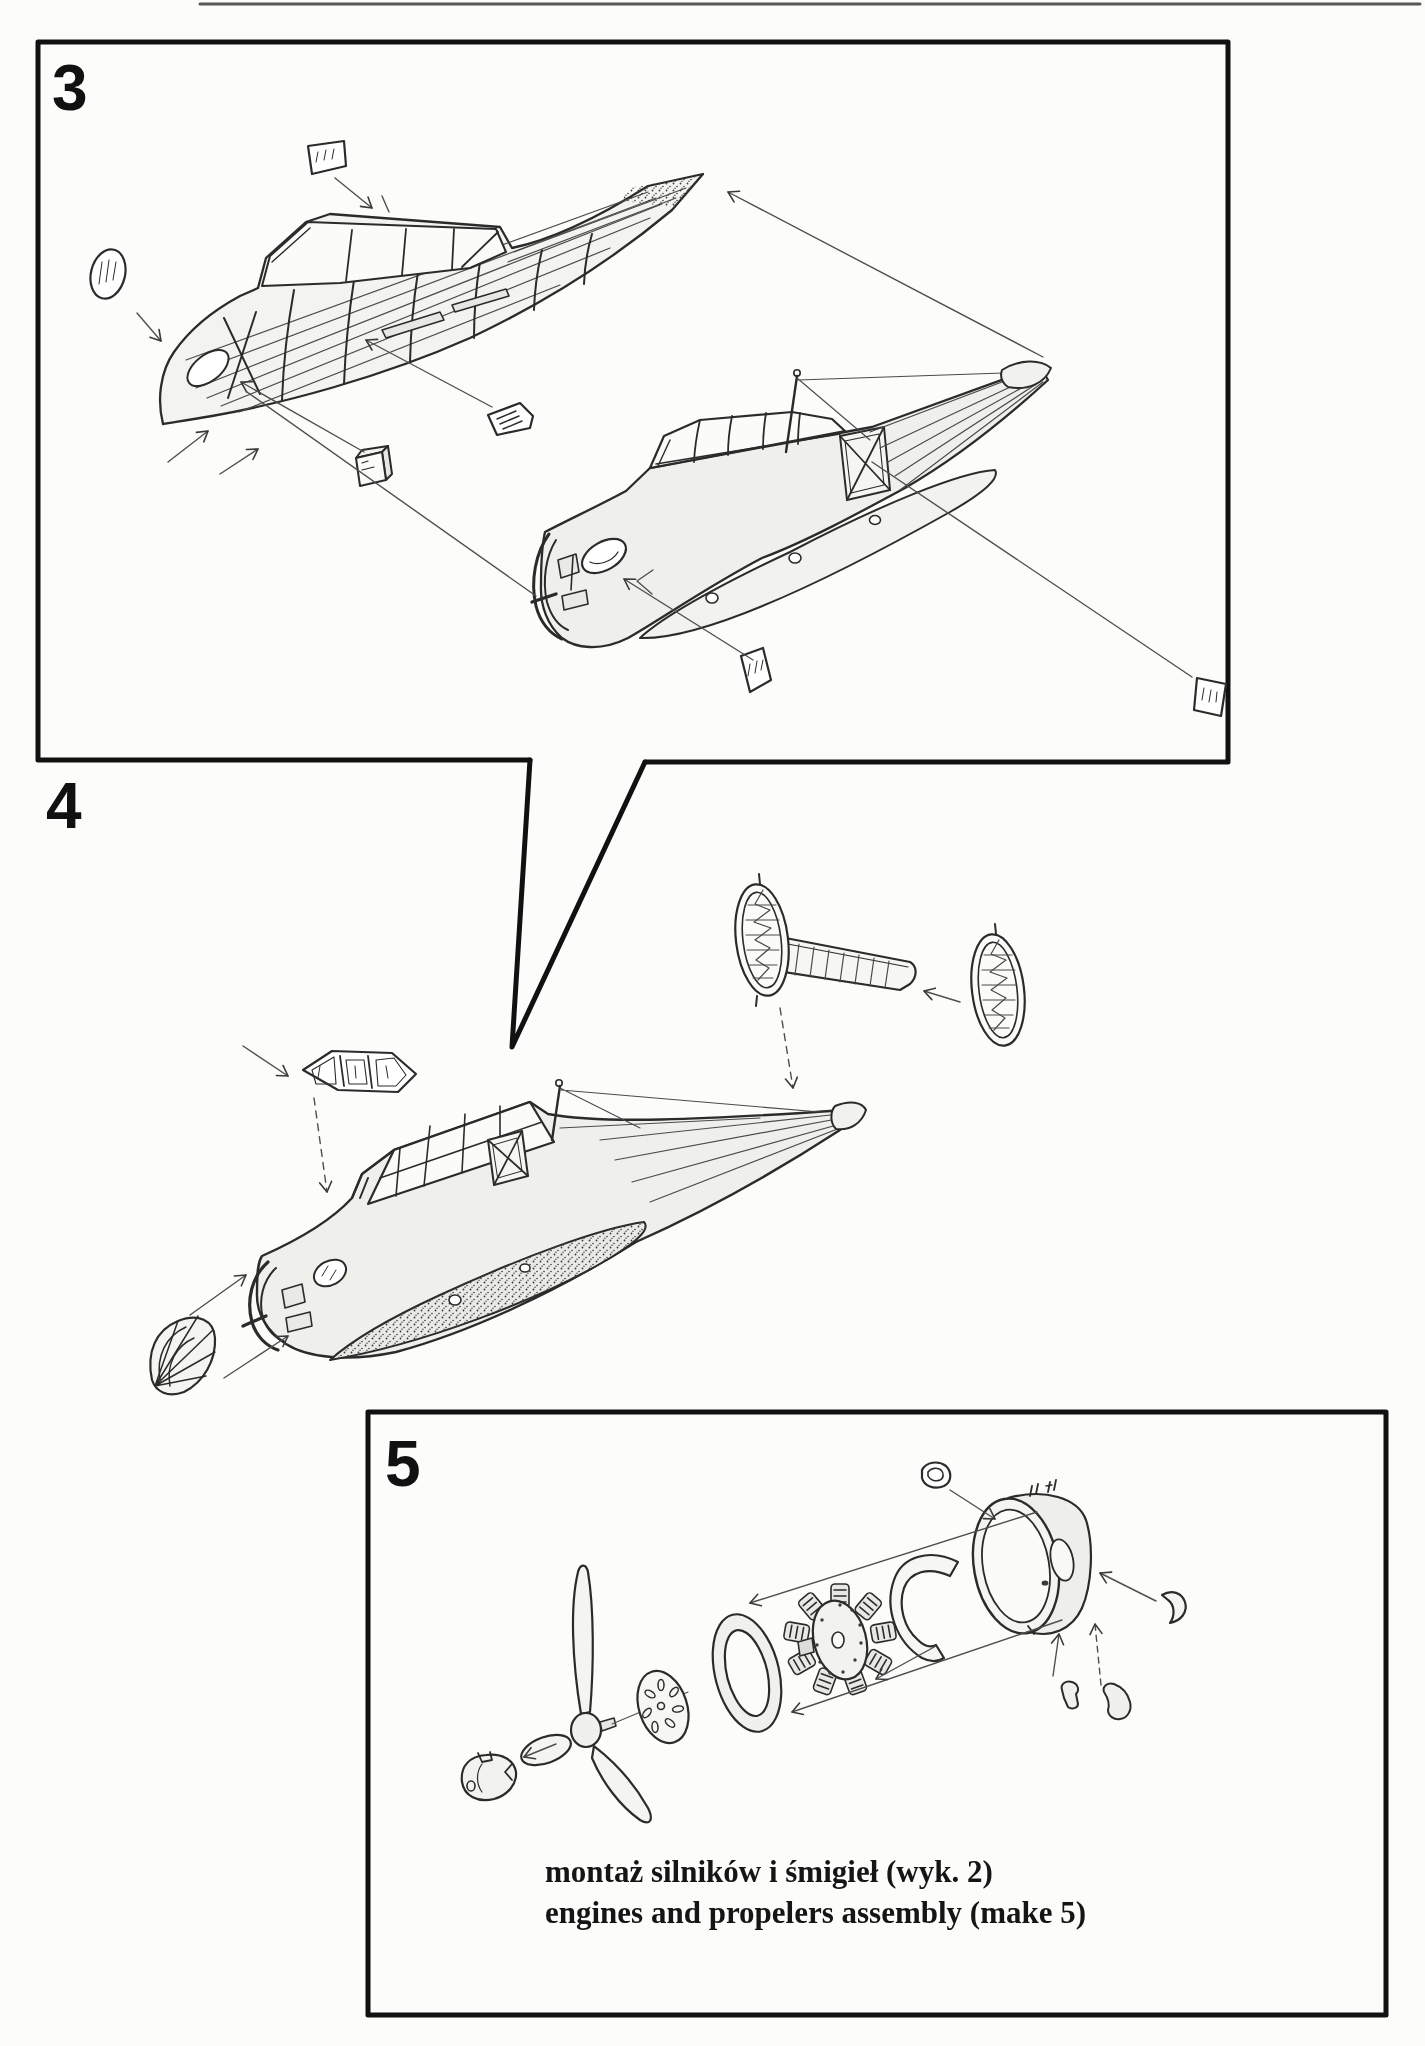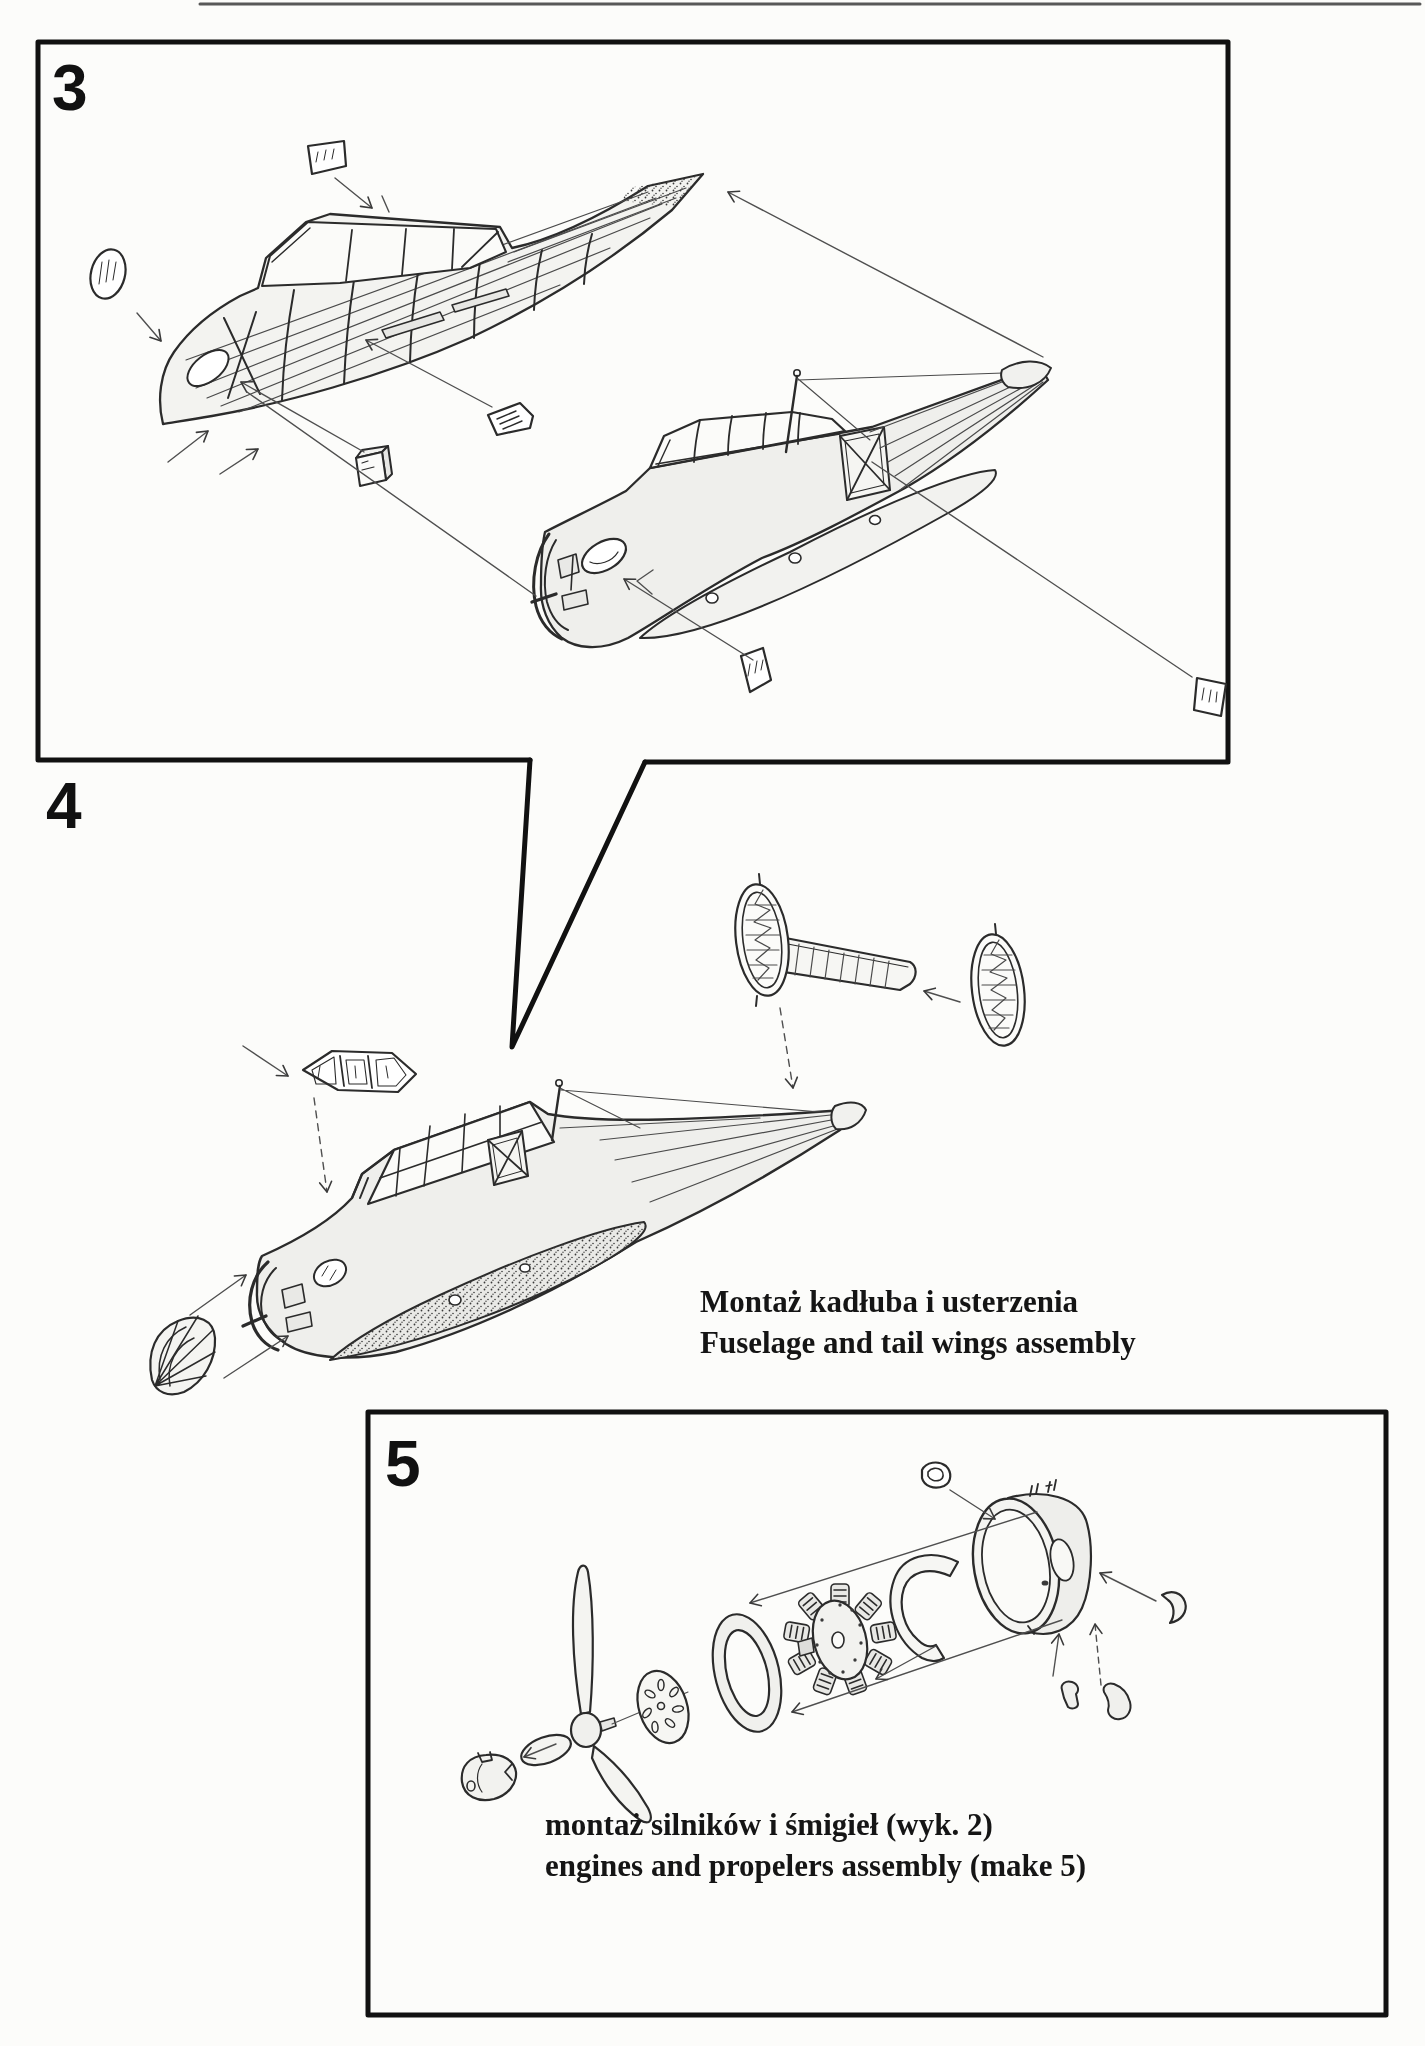--- a/index.html
+++ b/index.html
@@ -393,23 +393,19 @@
       <path d="M1156,1601 L1100,1573" marker-end="url(#ah)"></path>
       <path d="M1053,1676 L1059,1634" marker-end="url(#ah)"></path>
       <path d="M1101,1685 L1095,1624" stroke-dasharray="6 5" marker-end="url(#ah)"></path>
     </g>
   </svg>
 
   <div class="step-num" style="left:52px;top:56px;">3</div>
   <div class="step-num" style="left:46px;top:774px;">4</div>
   <div class="step-num" style="left:385px;top:1432px;">5</div>
 
-  <div class="caption" style="left:700px;top:1281px;">
-    <div>Montaż kadłuba i usterzenia</div>
-    <div>Fuselage and tail wings assembly</div>
-  </div>
-
-  <div class="caption" style="left:545px;top:1804px;">
+
+  <div class="caption" style="left:545px;top:1851px;">
     <div>montaż silników i śmigieł (wyk. 2)</div>
     <div>engines and propelers assembly (make 5)</div>
   </div>
 
 </div>
 
 </body></html>

